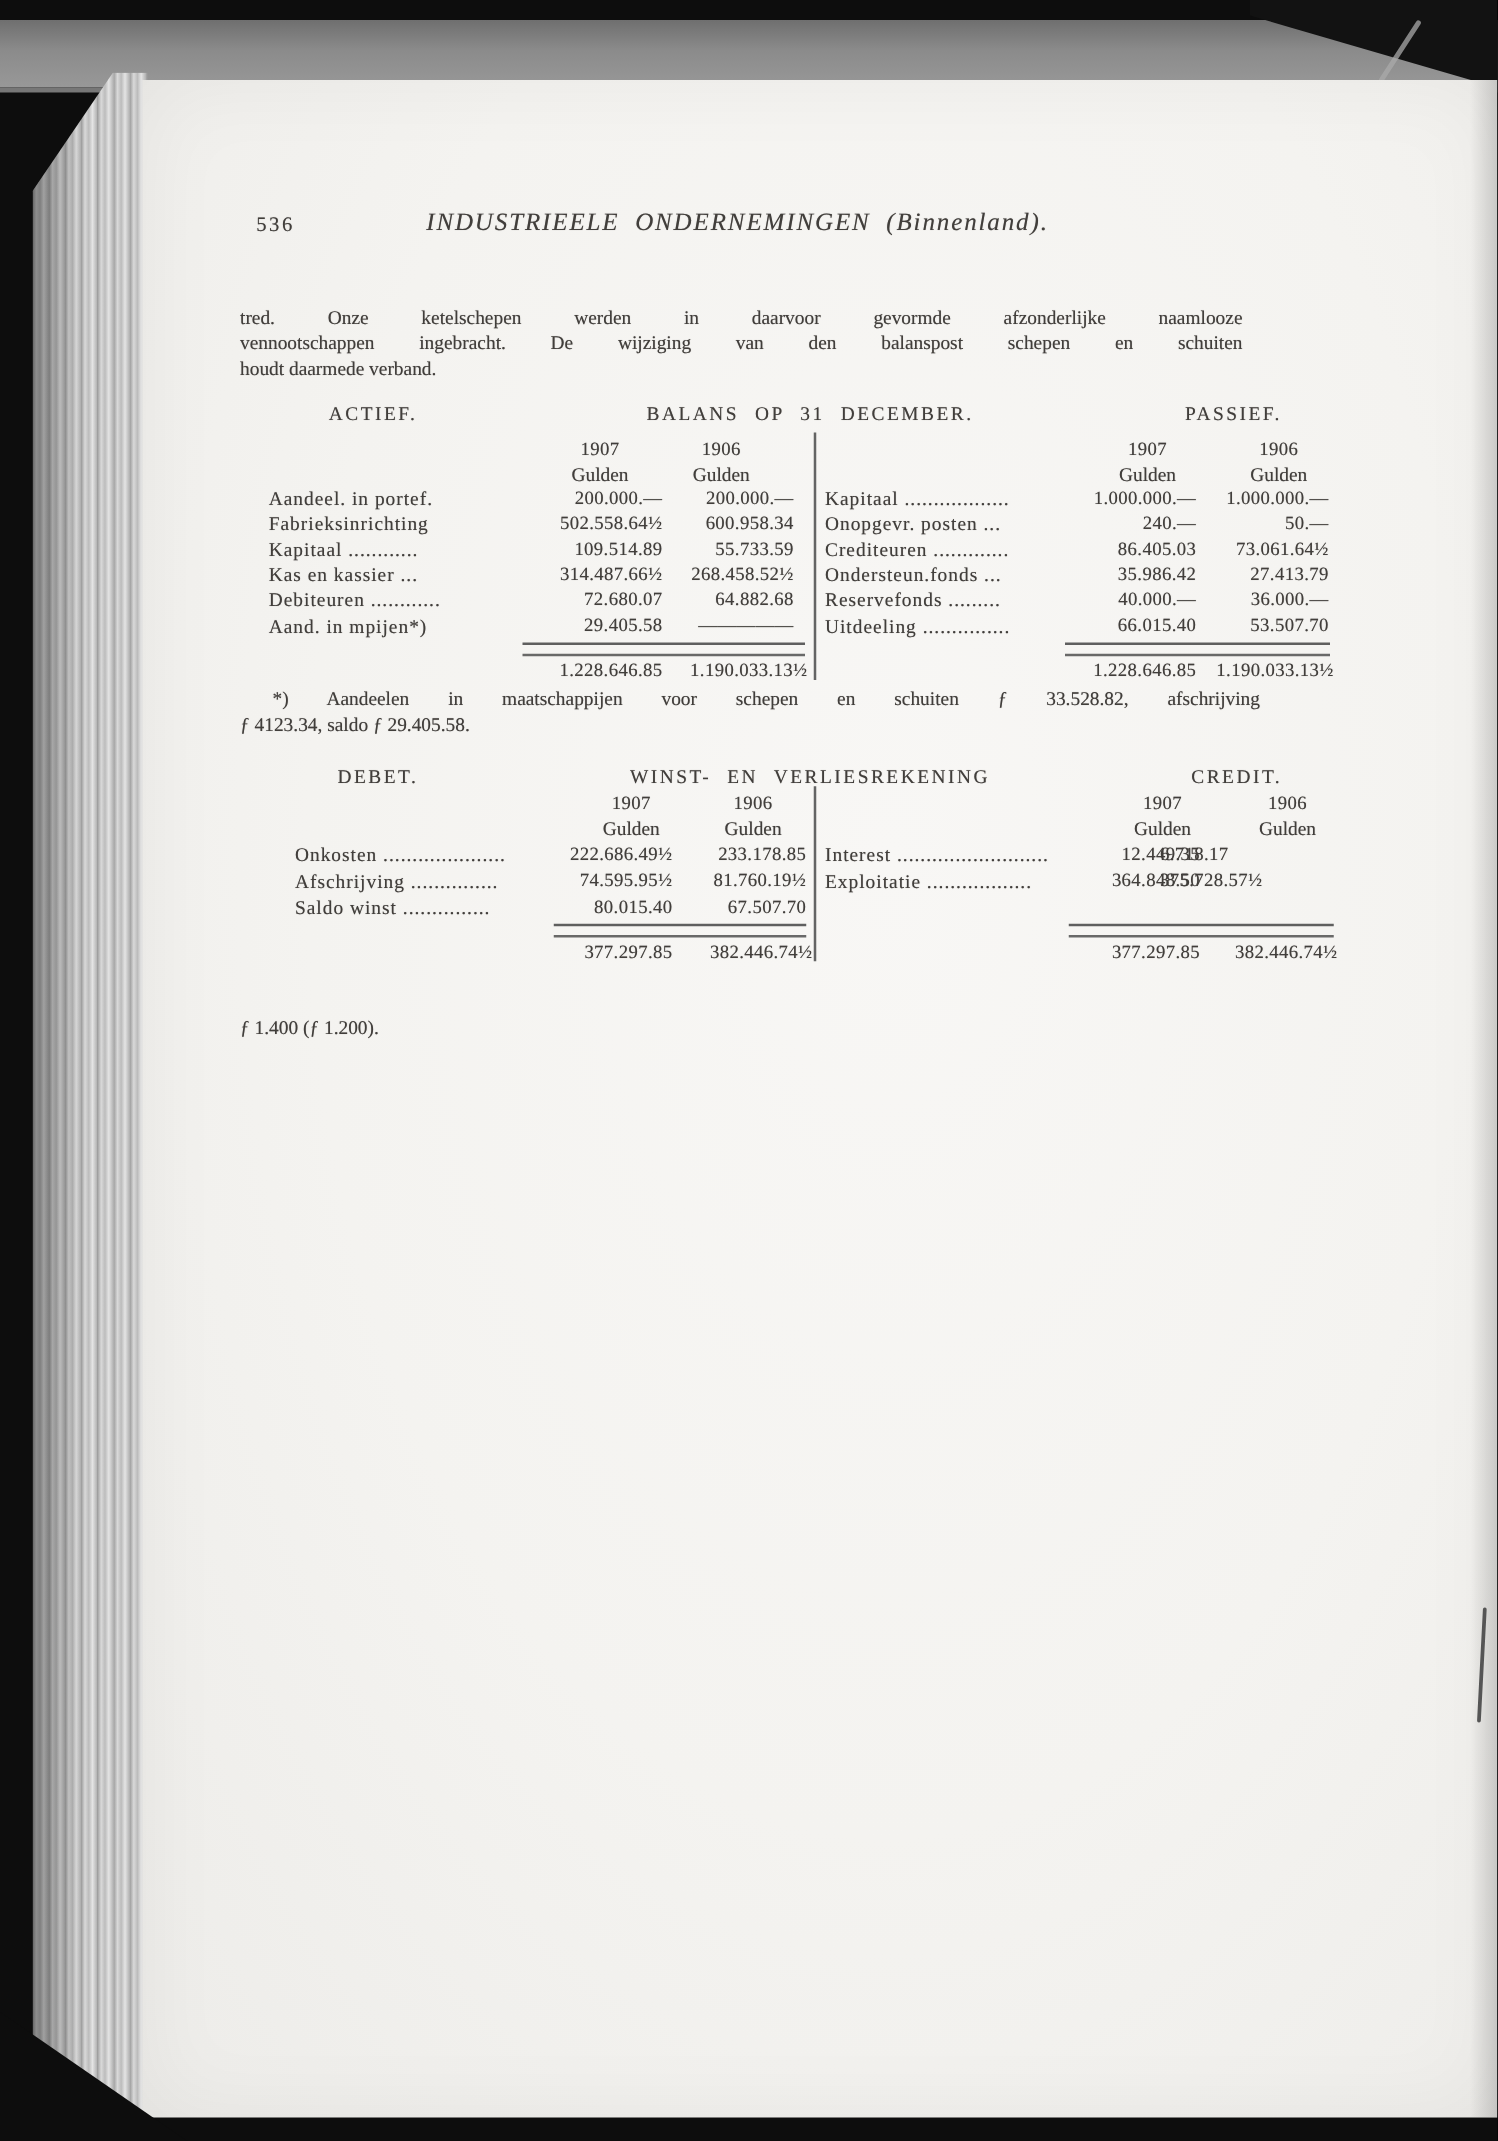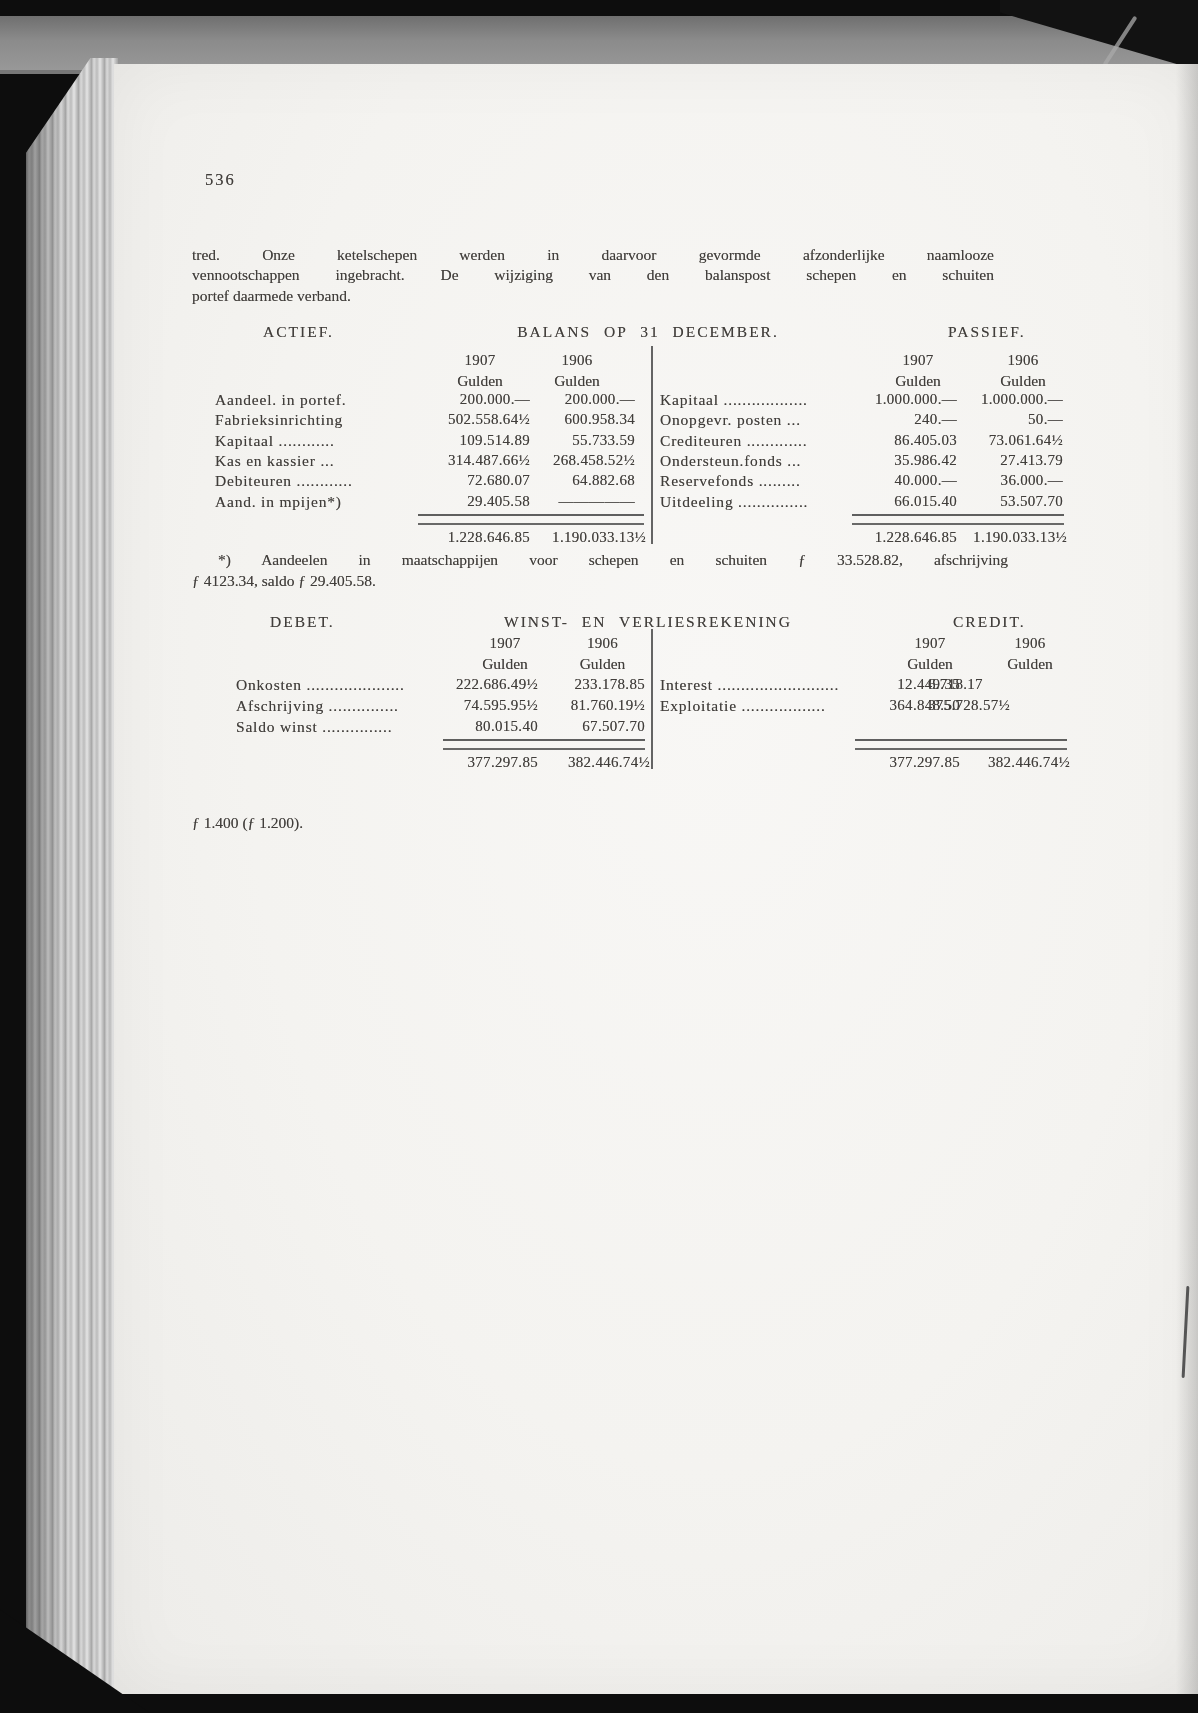--- a/index.html
+++ b/index.html
@@ -62,24 +62,25 @@
   <div class="cover-band"></div>
   <div class="corner-blob"></div>
   <div class="corner-streak"></div>
   <div class="page-stack"></div>
   <div class="page"></div>
   <div class="page-right-shade"></div>
   <div class="bl-triangle"></div>
   <div class="right-mark"></div>
 
   <div class="t pageno">536</div>
+  <div class="t runhead">INDUSTRIEELE ONDERNEMINGEN (Binnenland).</div>
 
   <div class="t just" style="left:192px;top:244.5px;width:802px">tred. Onze ketelschepen werden in daarvoor gevormde afzonderlijke naamlooze</div>
   <div class="t just" style="left:192px;top:265px;width:802px">vennootschappen ingebracht. De wijziging van den balanspost schepen en schuiten</div>
-  <div class="t" style="left:192px;top:285.5px">portef daarmede verband.</div>
+  <div class="t" style="left:192px;top:285.5px">houdt daarmede verband.</div>
 
   <div class="t hdg" style="left:263px;top:322px">ACTIEF.</div>
   <div class="t hdg ctr" style="left:448px;top:322px;width:400px;word-spacing:7px">BALANS OP 31 DECEMBER.</div>
   <div class="t hdg" style="left:948px;top:322px">PASSIEF.</div>
 
   <div class="t num ctr h-a1" style="top:351px">1907</div>
   <div class="t num ctr h-a2" style="top:351px">1906</div>
   <div class="t num ctr h-p1" style="top:351px">1907</div>
   <div class="t num ctr h-p2" style="top:351px">1906</div>
   <div class="t ctr h-a1" style="top:371px">Gulden</div>

